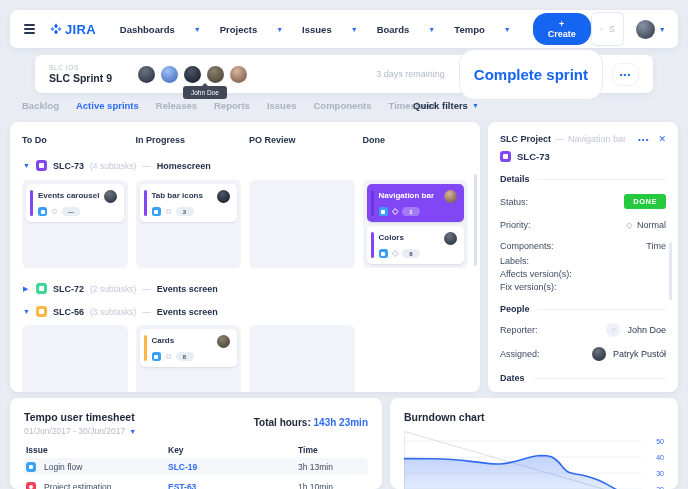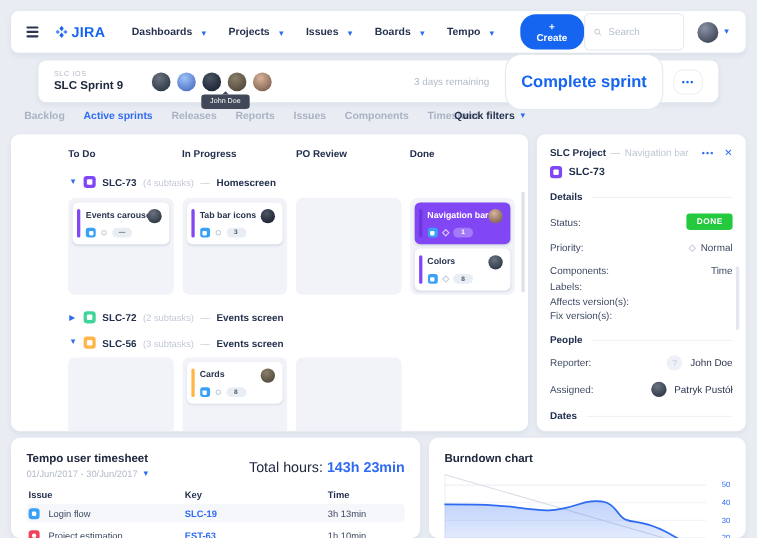--- a/index.html
+++ b/index.html
@@ -8,21 +8,21 @@
 
   .shadow { box-shadow:0 2px 6px rgba(23,43,99,.07); }
 
   
   .navbar { position:absolute; left:10px; top:10px; width:668px; height:38px; background:#fff; border-radius:7px; display:flex; align-items:center; padding:0 14px; }
   .hamburger { display:flex; flex-direction:column; gap:2.5px; cursor:pointer; }
   .hamburger i { display:block; width:11px; height:1.6px; background:#2a3550; border-radius:1px; }
   .logo { display:flex; align-items:center; gap:3px; margin-left:15px; }
   .logo-text { color:#1565f0; font-weight:bold; font-size:13px; letter-spacing:.3px; }
   .nav-links { display:flex; gap:19px; margin-left:24px; }
-  .nav-link { font-size:9.5px; font-weight:bold; color:#23304d; display:flex; align-items:flex-end; gap:7px; cursor:pointer; }
+  .nav-link { font-size:9.5px; font-weight:bold; color:#23304d; display:flex; align-items:center; gap:19px; cursor:pointer; }
   .chev { color:#2f6bf2; font-size:7px; line-height:1; }
   .create-btn { margin-left:22px; background:#1565f0; color:#fff; border:none; font-size:9px; font-weight:bold; padding:6px 15px; border-radius:14px; font-family:inherit; cursor:pointer; }
   .nav-spacer { flex:1; }
   .search { width:140px; height:23px; border:1px solid #e4e8f0; border-radius:5px; display:flex; align-items:center; gap:6px; padding:16px 8px; background:#fff; }
   .search input { border:none; outline:none; font-size:9px; color:#5a6residual478; width:100%; font-family:inherit; }
   .search input::placeholder { color:#b6bdcc; }
   .avatar { border-radius:50%; background:radial-gradient(circle at 35% 30%, #8a93a6, #2b3242); }
   .nav-avatar-wrap { display:flex; align-items:center; gap:4px; margin-left:12px; }
   .nav-avatar { width:19px; height:19px; }
 
@@ -43,21 +43,21 @@
   .complete-btn { border:1px solid #e4e8f0; border-radius:15px; color:#1565f0; font-size:15px; font-weight:bold; padding:16px 14px; background:#fff; font-family:inherit; cursor:pointer; }
   .dots-btn { margin-left:9px; border:1px solid #eef0f6; border-radius:9px; width:27px; height:23px; color:#1565f0; font-weight:bold; font-size:8px; letter-spacing:1px; display:flex; align-items:center; justify-content:center; background:#fff; cursor:pointer; }
 
   
   .tabs { position:absolute; left:22px; top:100px; display:flex; gap:17px; align-items:center; }
   .tab { font-size:9.5px; font-weight:bold; color:#aab2c2; cursor:pointer; }
   .tab.active { color:#2f6bf2; }
   .quick-filters { position:absolute; left:413px; top:100px; font-size:9.5px; font-weight:bold; color:#23304d; display:flex; align-items:center; gap:4px; cursor:pointer; }
 
   
-  .board { position:absolute; left:10px; top:122px; width:470px; height:270px; background:#fff; border-radius:8px; overflow:hidden;padding-left:40px; }
+  .board { position:absolute; left:10px; top:122px; width:470px; height:270px; background:#fff; border-radius:8px; overflow:hidden; }
   .col-headers { display:grid; grid-template-columns:repeat(4,1fr); gap:8px; padding:0 12px; margin-top:13px; }
   .col-header { font-size:9px; font-weight:bold; color:#23304d; }
   .epic-row { display:flex; align-items:center; gap:6px; padding:0 13px; margin-top:14px; height:13px; }
   .epic-chev { color:#2f6bf2; font-size:7px; width:7px; cursor:pointer; }
   .epic-icon { width:11px; height:11px; border-radius:3px; position:relative; }
   .epic-icon::after { content:""; position:absolute; inset:3px; background:#fff; border-radius:1px; }
   .ei-purple { background:#8247f5; } .ei-green { background:#3ed598; } .ei-orange { background:#ffb648; }
   .epic-key { font-size:9px; font-weight:bold; color:#23304d; }
   .epic-sub { font-size:8.5px; color:#c3c9d6; }
   .epic-dash { font-size:8.5px; color:#c3c9d6; }
@@ -109,21 +109,21 @@
   .rep-avatar { width:14px; height:14px; border-radius:50%; background:#eef1f7; color:#c3cad8; font-size:8px; display:flex; align-items:center; justify-content:center; }
   .asg-avatar { width:14px; height:14px; }
   .dates-head { margin-top:12px; }
   .panel-scroll { position:absolute; right:6px; top:120px; width:3px; height:58px; background:#e3e7ef; border-radius:2px; cursor:pointer; }
 
   
   .timesheet { position:absolute; left:10px; top:398px; width:372px; height:91px; background:#fff; border-radius:8px; overflow:hidden; padding:13px 14px; }
   .ts-head { display:flex; justify-content:space-between; align-items:flex-start; }
   .ts-title { font-size:10.5px; font-weight:bold; color:#20283d; }
   .ts-range { font-size:8.5px; color:#b3bac8; margin-top:3px; display:flex; align-items:center; gap:4px; cursor:pointer; }
-  .ts-total { font-size:13px; font-weight:normal; color:#20283d; margin-top:6px; }
+  .ts-total { font-size:10px; font-weight:bold; color:#20283d; margin-top:6px; }
   .ts-total b { color:#2f6bf2; }
   .ts-table-head { display:flex; margin-top:9px; font-size:8.5px; font-weight:bold; color:#23304d; padding:0 2px; }
   .c-issue { width:142px; } .c-key { width:130px; } .c-time { flex:1; }
   .ts-row { display:flex; align-items:center; height:17px; font-size:8.5px; color:#3e4a63; margin-top:3px; border-radius:4px; padding:0 2px; }
   .ts-row.alt { background:#f5f7fb; }
   .ts-issue { display:flex; align-items:center; gap:8px; width:142px; }
   .ts-icon { width:10px; height:10px; border-radius:3px; position:relative; }
   .ts-icon::after { content:""; position:absolute; inset:3px; background:#fff; border-radius:1px; }
   .tsi-blue { background:#38a1f7; }
   .tsi-pink { background:#f2415a; } .tsi-pink::after { border-radius:50%; }

